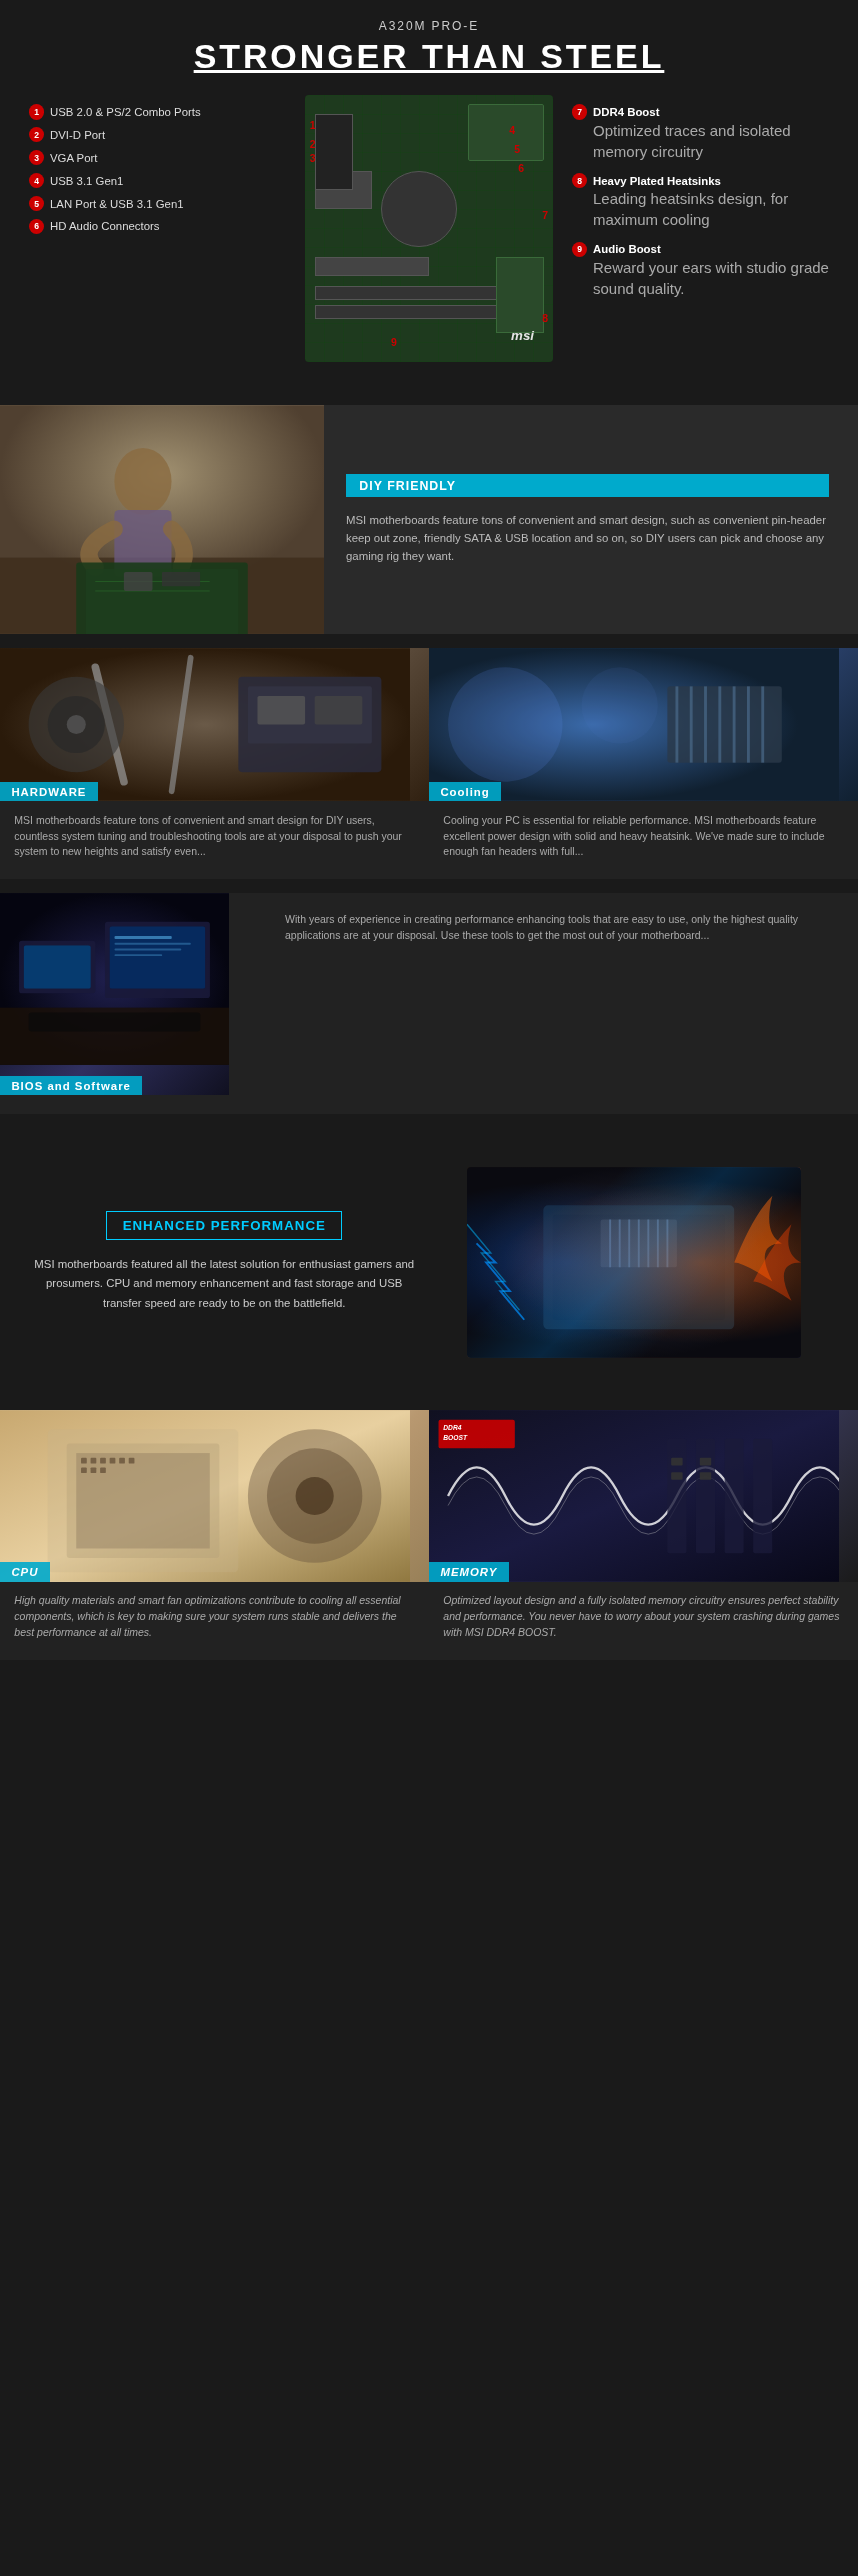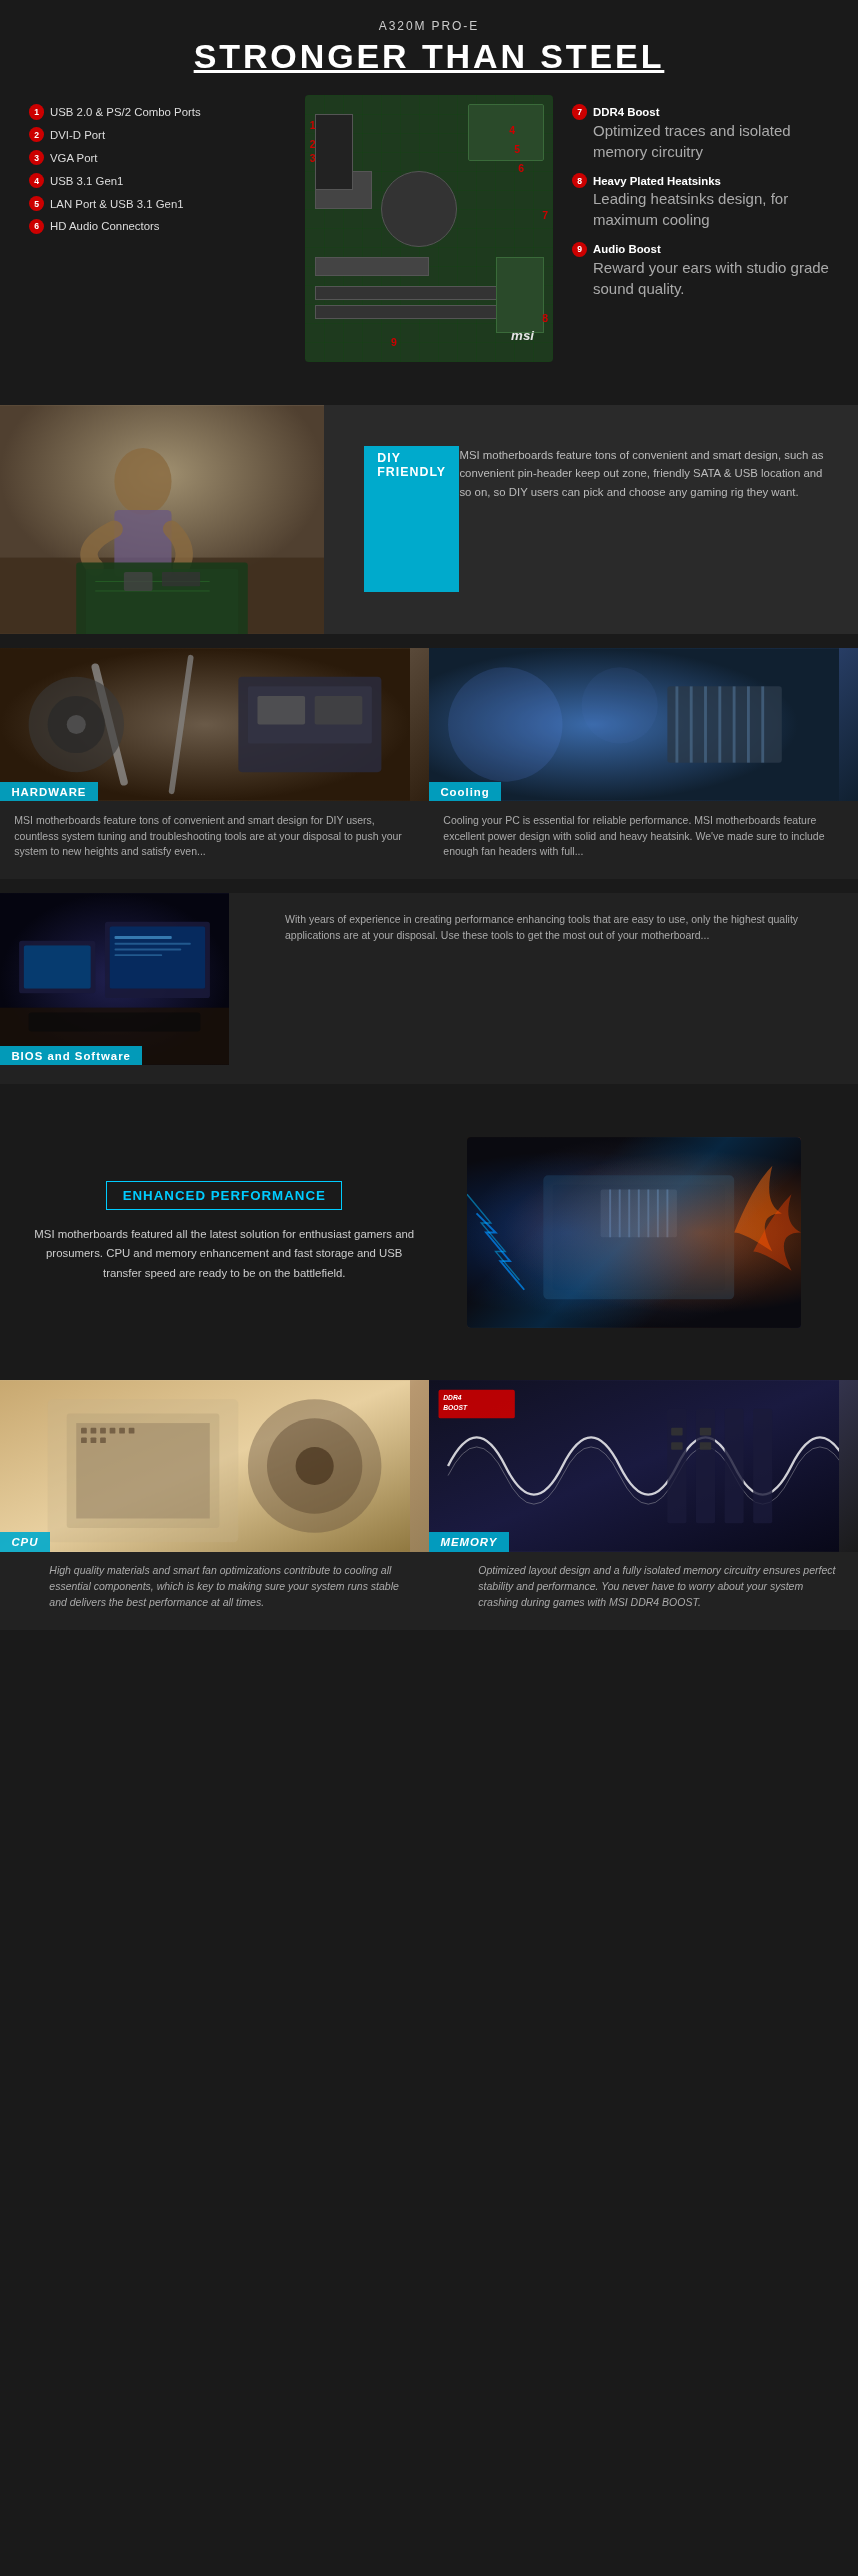--- a/index.html
+++ b/index.html
@@ -116,25 +116,24 @@
     }
     .diy-image {
       flex: 0 0 324px;
       background: linear-gradient(135deg, #3a3a3a, #555);
       position: relative;
       overflow: hidden;
     }
 
     .diy-text {
       flex: 1;
-      padding: 29px 29px 29px 40px;
-      display: flex;
-      flex-direction: row;
+      padding: 29px 29px 29px 22px;
+      display: flex;
+      flex-direction: column;
       justify-content: center;
-      margin-top: 12px;
     }
     .section-badge {
       display: inline-block;
       background: #00aacc;
       color: #fff;
       font-size: 12.4px;
       font-weight: bold;
       padding: 4.8px 13.3px;
       margin-bottom: 13.3px;
       letter-spacing: 1px;
@@ -281,21 +280,20 @@
       font-size: 11.4px;
       font-weight: bold;
       padding: 3.8px 11.4px;
       letter-spacing: 1px;
     }
     .cm-text {
       padding: 11.4px 14.3px 19px;
       font-size: 10.5px;
       color: #aaa;
       line-height: 1.5;
-      margin-left: 35px;
     }
     .bios-box-img {
       width: 100%;
       height: 153px;
       position: relative;
       overflow: hidden;
     }
     .bios-box-text {
       padding: 11.4px 14.3px 14.3px;
       font-size: 10.5px;
@@ -542,21 +540,21 @@
     </div>
     <div class="feature-text">Cooling your PC is essential for reliable performance. MSI motherboards feature excellent power design with solid and heavy heatsink. We've made sure to include enough fan headers with full...</div>
   </div>
 </section>
 
 <div class="section-gap"></div>
 
 <section style="background:#222;padding:0 0 19px 0;">
   <div style="display:flex;padding:0;">
     <div style="flex:0 0 229px;">
-      <div class="bios-box-img img-bios" style="height:172px;">
+      <div class="bios-box-img img-bios" style="height:202px;">
         <svg width="229" height="172" viewBox="0 0 240 180">
           <defs>
             <radialGradient id="biosGrad" cx="50%" cy="50%">
               <stop offset="0%" stop-color="#202050"></stop>
               <stop offset="100%" stop-color="#050510"></stop>
             </radialGradient>
           </defs>
           <rect width="240" height="180" fill="url(#biosGrad)"></rect>
 
           <rect x="20" y="50" width="80" height="55" fill="#1a1a3a" rx="3" opacity="0.9"></rect>

